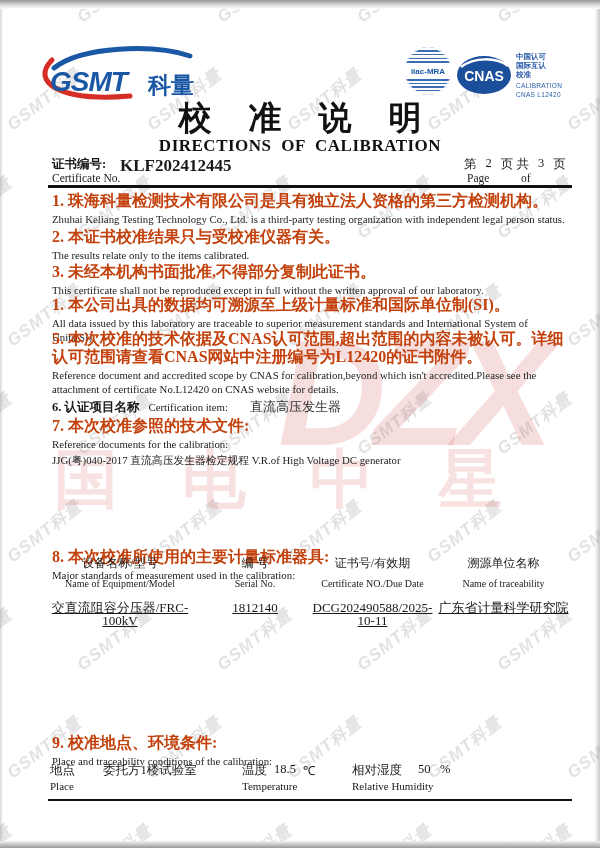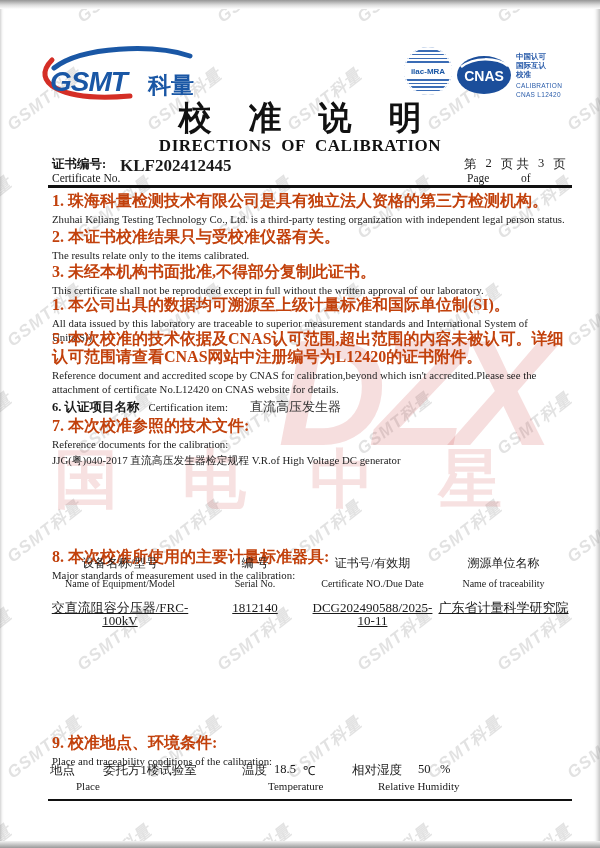--- a/index.html
+++ b/index.html
@@ -76,21 +76,21 @@
   .col{text-align:center;}
   .col .h-zh{font-size:12px;line-height:15px;}
   .col .h-en{font-size:10px;line-height:12px;margin-top:7px;}
   .col .val{font-size:13px;line-height:13px;margin-top:11px;text-decoration:underline;}
   .c1{width:160px;} .c2{width:110px;} .c3{width:125px;} .c4{width:137px;}
 
   
   .sec9-head{position:absolute;left:52px;top:734px;width:521px;}
   .f-zh{position:absolute;top:762px;font-size:12.5px;}
   .f-val{position:absolute;top:762px;font-size:12.5px;}
-  .f-en{position:absolute;top:780px;font-size:11px;margin-left:26px;}
+  .f-en{position:absolute;top:780px;font-size:11px;}
 </style>
 </head>
 <body>
 
 <div class="page">
 
   <div class="wm-layer">
       <span class="wm" style="left: -70px; top: -20px;">GSMT科量</span>
       <span class="wm" style="left: 70px; top: -20px;">GSMT科量</span>
       <span class="wm" style="left: 210px; top: -20px;">GSMT科量</span>

